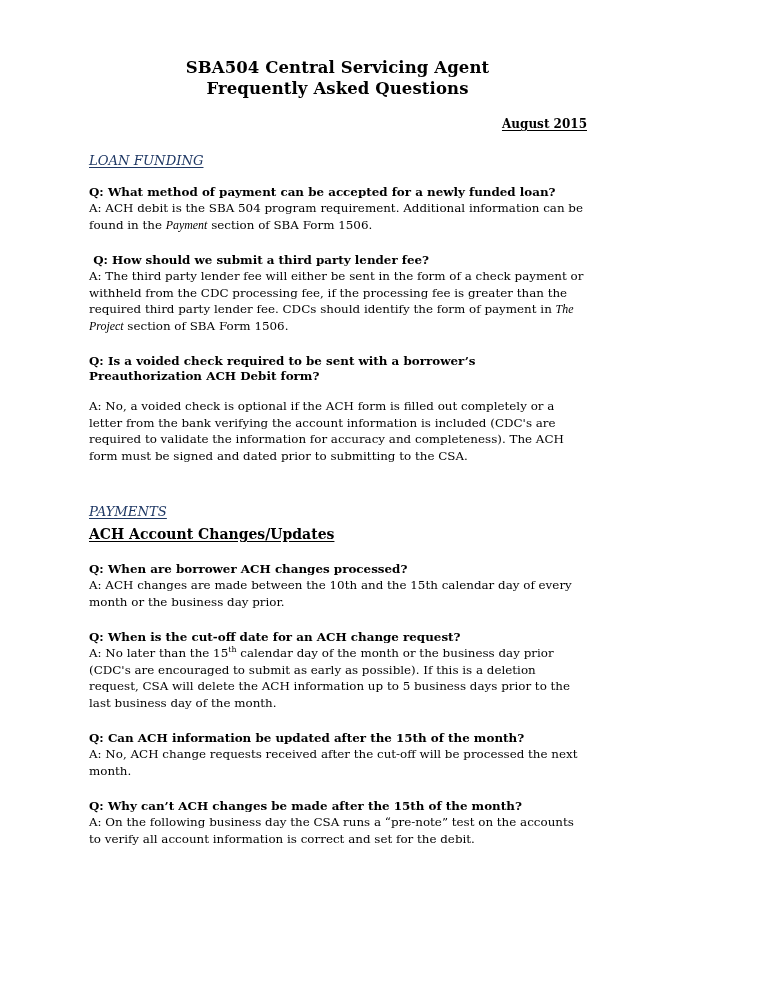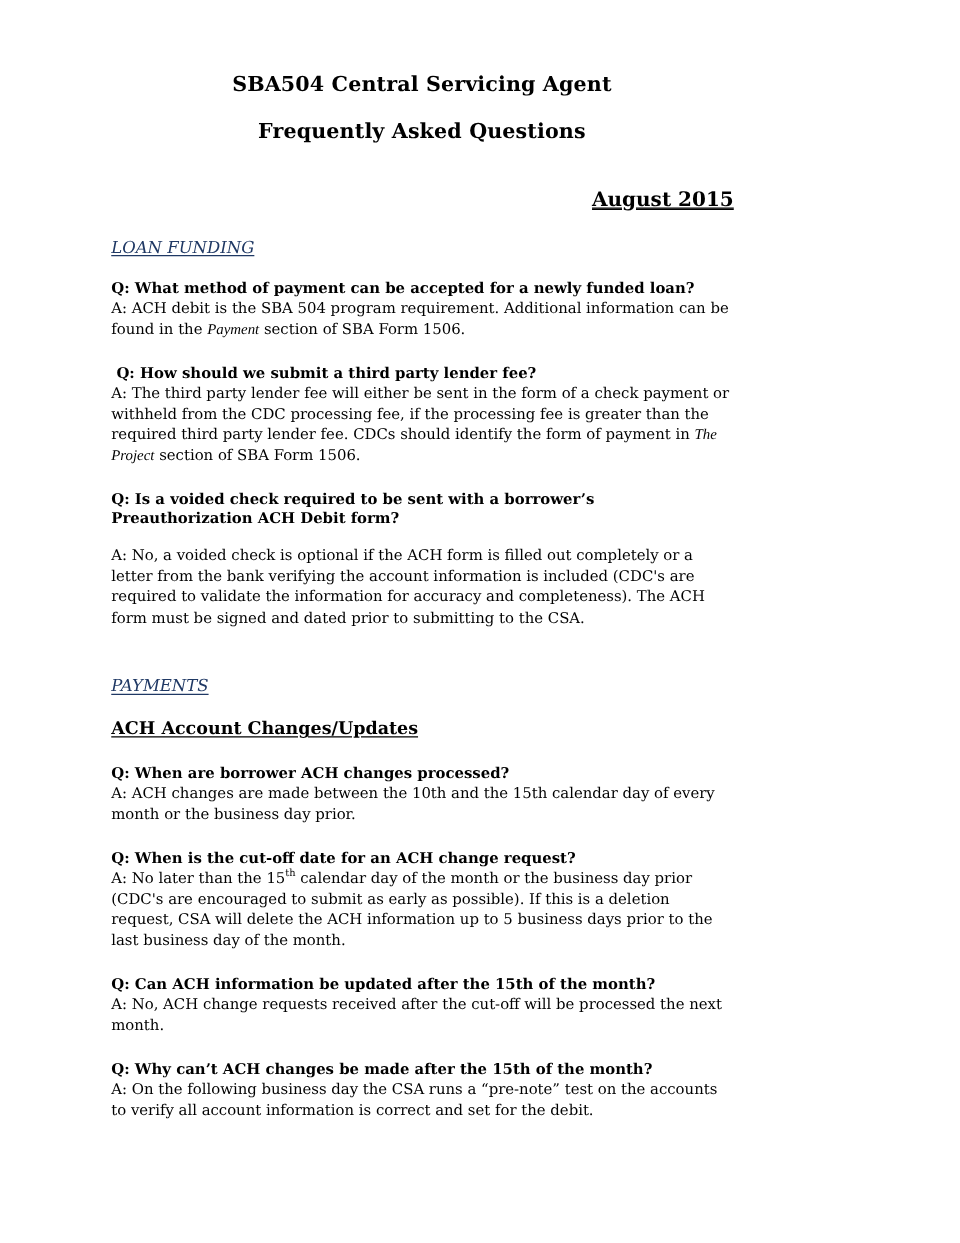--- a/index.html
+++ b/index.html
@@ -26,29 +26,28 @@
   .doc-title {
     text-align: center;
     font-weight: bold;
     font-size: 16.5px;
     line-height: 1.0;
     letter-spacing: 0.1px;
     margin: 0;
     padding: 0 0 0 0;
   }
   .doc-title.first { margin-top: 8px; }
-  .doc-title.second { margin-top: 20px; }
+  .doc-title.second { margin-top: 4px; }
 
   .date-line {
     text-align: right;
     font-weight: bold;
-    font-size: 16px;
-    margin-top: 37px;
+    font-size: 12px;
+    margin-top: 20px;
     margin-right: -1px;
-    text-decoration: underline;
   }
   .date-line span {
     text-decoration: underline;
     text-underline-offset: 2px;
   }
 
   
   .section-heading {
     font-weight: normal;
     font-style: italic;
@@ -61,21 +60,21 @@
     text-decoration: underline;
     text-underline-offset: 2px;
   }
   .sec-loan-funding { margin-top: 22px; }
   .sec-payments { margin-top: 40px; }
 
   .sub-heading {
     font-weight: bold;
     font-size: 14px;
     color: #000000;
-    margin-top: 18px;
+    margin-top: 7px;
   }
   .sub-heading span {
     text-decoration: underline;
     text-underline-offset: 2px;
   }
 
   
   .qa-block { margin-top: 17px; }
   .qa-block.gap-lg { margin-top: 20px; }
 

